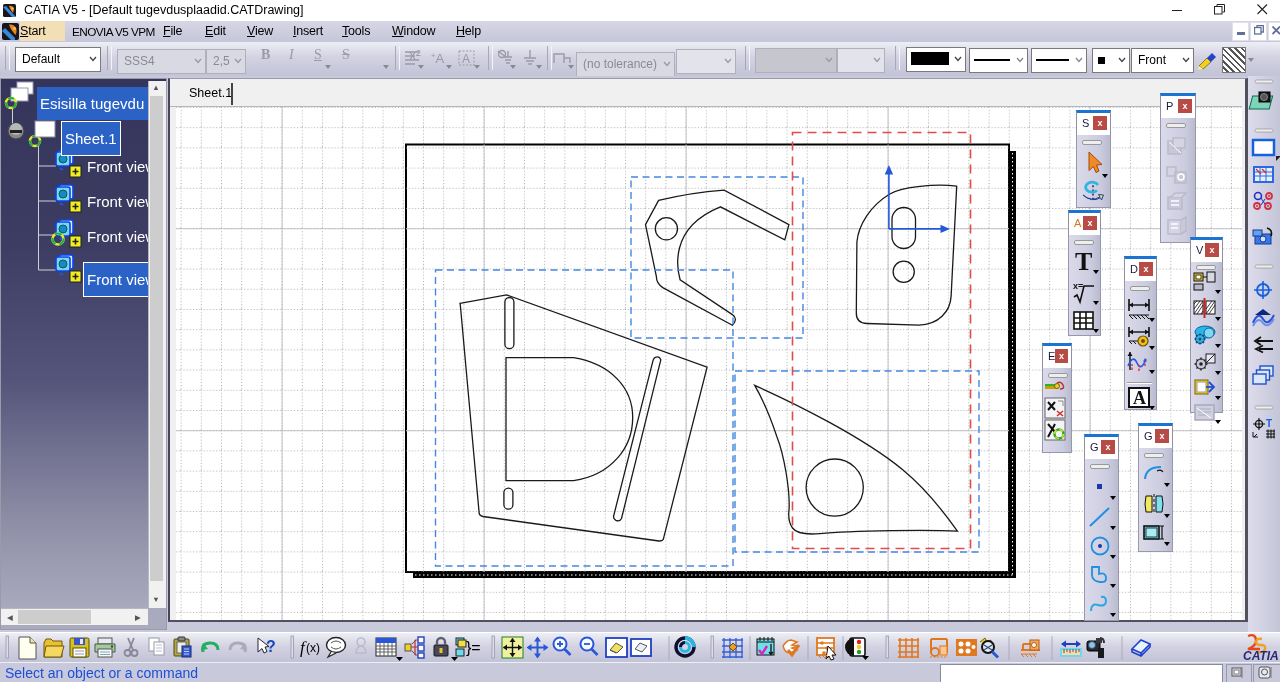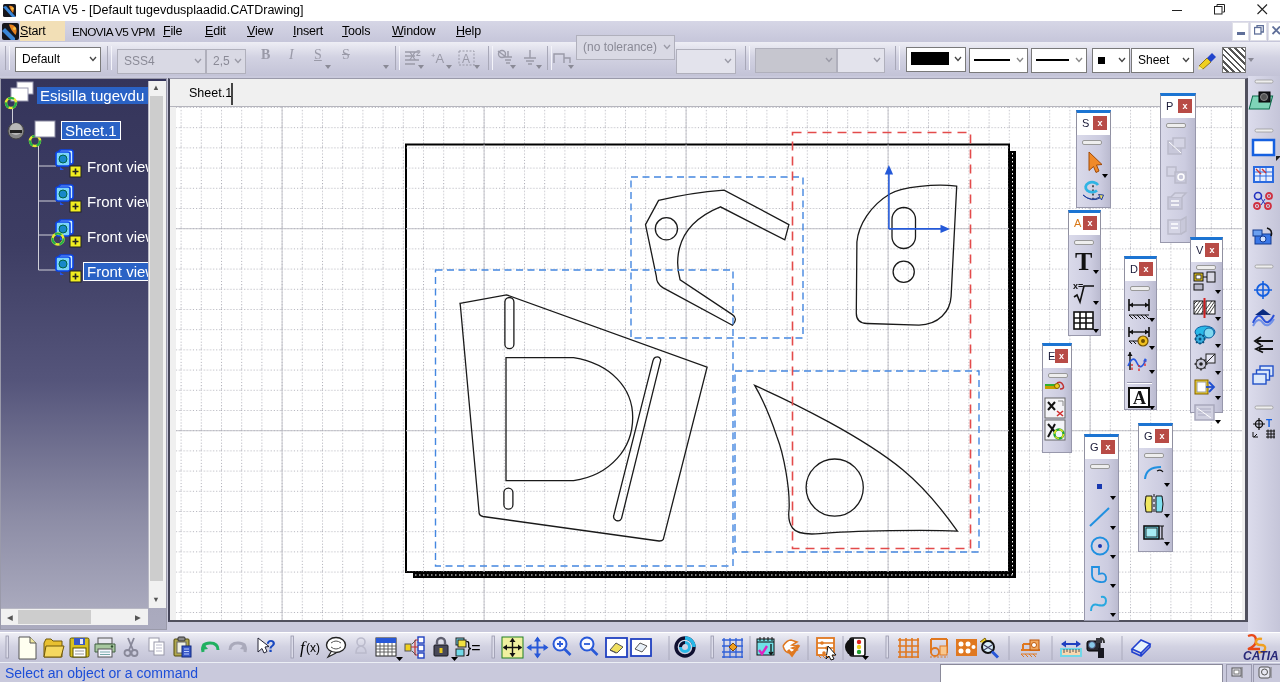--- a/index.html
+++ b/index.html
@@ -22,21 +22,21 @@
 .chev{position:absolute;right:3px;top:8px;width:8px;height:6px;}
 .gbtn{position:absolute;top:47px;color:#9a9aa8;font-size:14px;}
 .grip{position:absolute;width:3px;border-left:1px solid #a8a8b8;border-right:1px solid #f4f4fa;}
 .dd{position:absolute;width:0;height:0;border-left:3.5px solid transparent;border-right:3.5px solid transparent;border-top:4px solid #000;}
 .ddg{border-top-color:#8a8a96;}
 
 #client{left:0;top:76px;width:1280px;height:556px;background:#c9c9dc;}
 
 #treewin{left:0;top:2px;width:165px;height:550px;background:linear-gradient(180deg,#35355b 0%,#3d3d63 30%,#55557b 55%,#8d8da6 80%,#a9a9bd 96%,#ababbf 100%);border:1px solid #9a9aaa;}
 .tlabel{position:absolute;color:#fff;font-size:15px;white-space:nowrap;}
-.tsel{background:#2a62c5;padding:0 3px;}
+.tsel{background:#2a62c5;padding:8px 3px;}
 .tselb{border:1px solid #fff;}
 #vscroll{left:147px;top:2px;width:17px;height:527px;background:#f1f1f1;border-left:1px solid #b8b8c4;}
 #hscroll{left:0px;top:529px;width:147px;height:16px;background:#f1f1f1;border-top:1px solid #b8b8c4;}
 .sbtn{position:absolute;background:#f1f1f1;color:#555;font-size:7.5px;text-align:center;line-height:14px;}
 .sthumb{position:absolute;background:#cdcdcd;}
 
 #docwin{left:168px;top:2px;width:1075px;height:541px;background:#f0f0f0;border:1px solid #9a9aaa;border-left:2px solid #46465a;border-right:3px solid #50505e;border-bottom:2px solid #50505e;}
 #tabstrip{left:0;top:0;width:100%;height:28px;background:#f0f0f0;}
 #tabtxt{left:19px;top:7px;font-size:12.5px;color:#000;}
 #canvas{left:6px;top:28px;width:1066px;height:513px;background:#fff;}
@@ -179,21 +179,21 @@
 <div class="dd ddg" style="left:536px;top:65px;"></div>
 <div class="grip" style="left:547px;top:46px;height:24px;"></div>
 <div class="gbtn" style="left:552px;top:50px;">
     <svg width="20" height="15">
       <g stroke="#9a9aa8" stroke-width="1.4" fill="none">
         <path d="M2,13 V4 H12 V13 M12,8 h6 v5"></path>
       </g>
     </svg>
   </div>
 <div class="dd ddg" style="left:568px;top:65px;"></div>
-<div class="cb cbg" style="left:576px;top:35px;width:97px;">
+<div class="cb cbg" style="left:576px;top:52px;width:97px;">
     <span class="tx">(no tolerance)</span>
  <svg class="chev" viewBox="0 0 8 6">
       <path d="M1,1 L4,4.5 L7,1" stroke="#9a9aa6" fill="none" stroke-width="1.3"></path>
     </svg>
   </div>
 <div class="cb cbg" style="left:676px;top:49px;width:58px;background:#e3e3ec;">
  <svg class="chev" viewBox="0 0 8 6">
       <path d="M1,1 L4,4.5 L7,1" stroke="#9a9aa6" fill="none" stroke-width="1.3"></path>
     </svg>
   </div>
@@ -227,21 +227,21 @@
       <path d="M1,1 L4,4.5 L7,1" stroke="#888" fill="none" stroke-width="1.3"></path>
     </svg>
   </div>
 <div class="cb" style="left:1092px;top:48px;width:36px;">
     <div style="position:absolute;left:5px;top:8px;width:7px;height:7px;background:#000;"></div>
  <svg class="chev" viewBox="0 0 8 6">
       <path d="M1,1 L4,4.5 L7,1" stroke="#444" fill="none" stroke-width="1.3"></path>
     </svg>
   </div>
 <div class="cb" style="left:1131px;top:48px;width:61px;">
-    <span class="tx">Sheet</span>
+    <span class="tx">Front</span>
  <svg class="chev" viewBox="0 0 8 6">
       <path d="M1,1 L4,4.5 L7,1" stroke="#444" fill="none" stroke-width="1.3"></path>
     </svg>
   </div>
 <div class="abs" style="left:1197px;top:50px;">
     <svg width="22" height="20">
       <path d="M2,16 L10,8 L14,12 L6,19 Z" fill="#f0d020" stroke="#806000" stroke-width="0.8"></path>
       <path d="M10,8 L15,3 L19,7 L14,12 Z" fill="#2244cc"></path>
       <path d="M2,16 L6,19 L1,19.5 Z" fill="#f8f0a0"></path>
     </svg>

